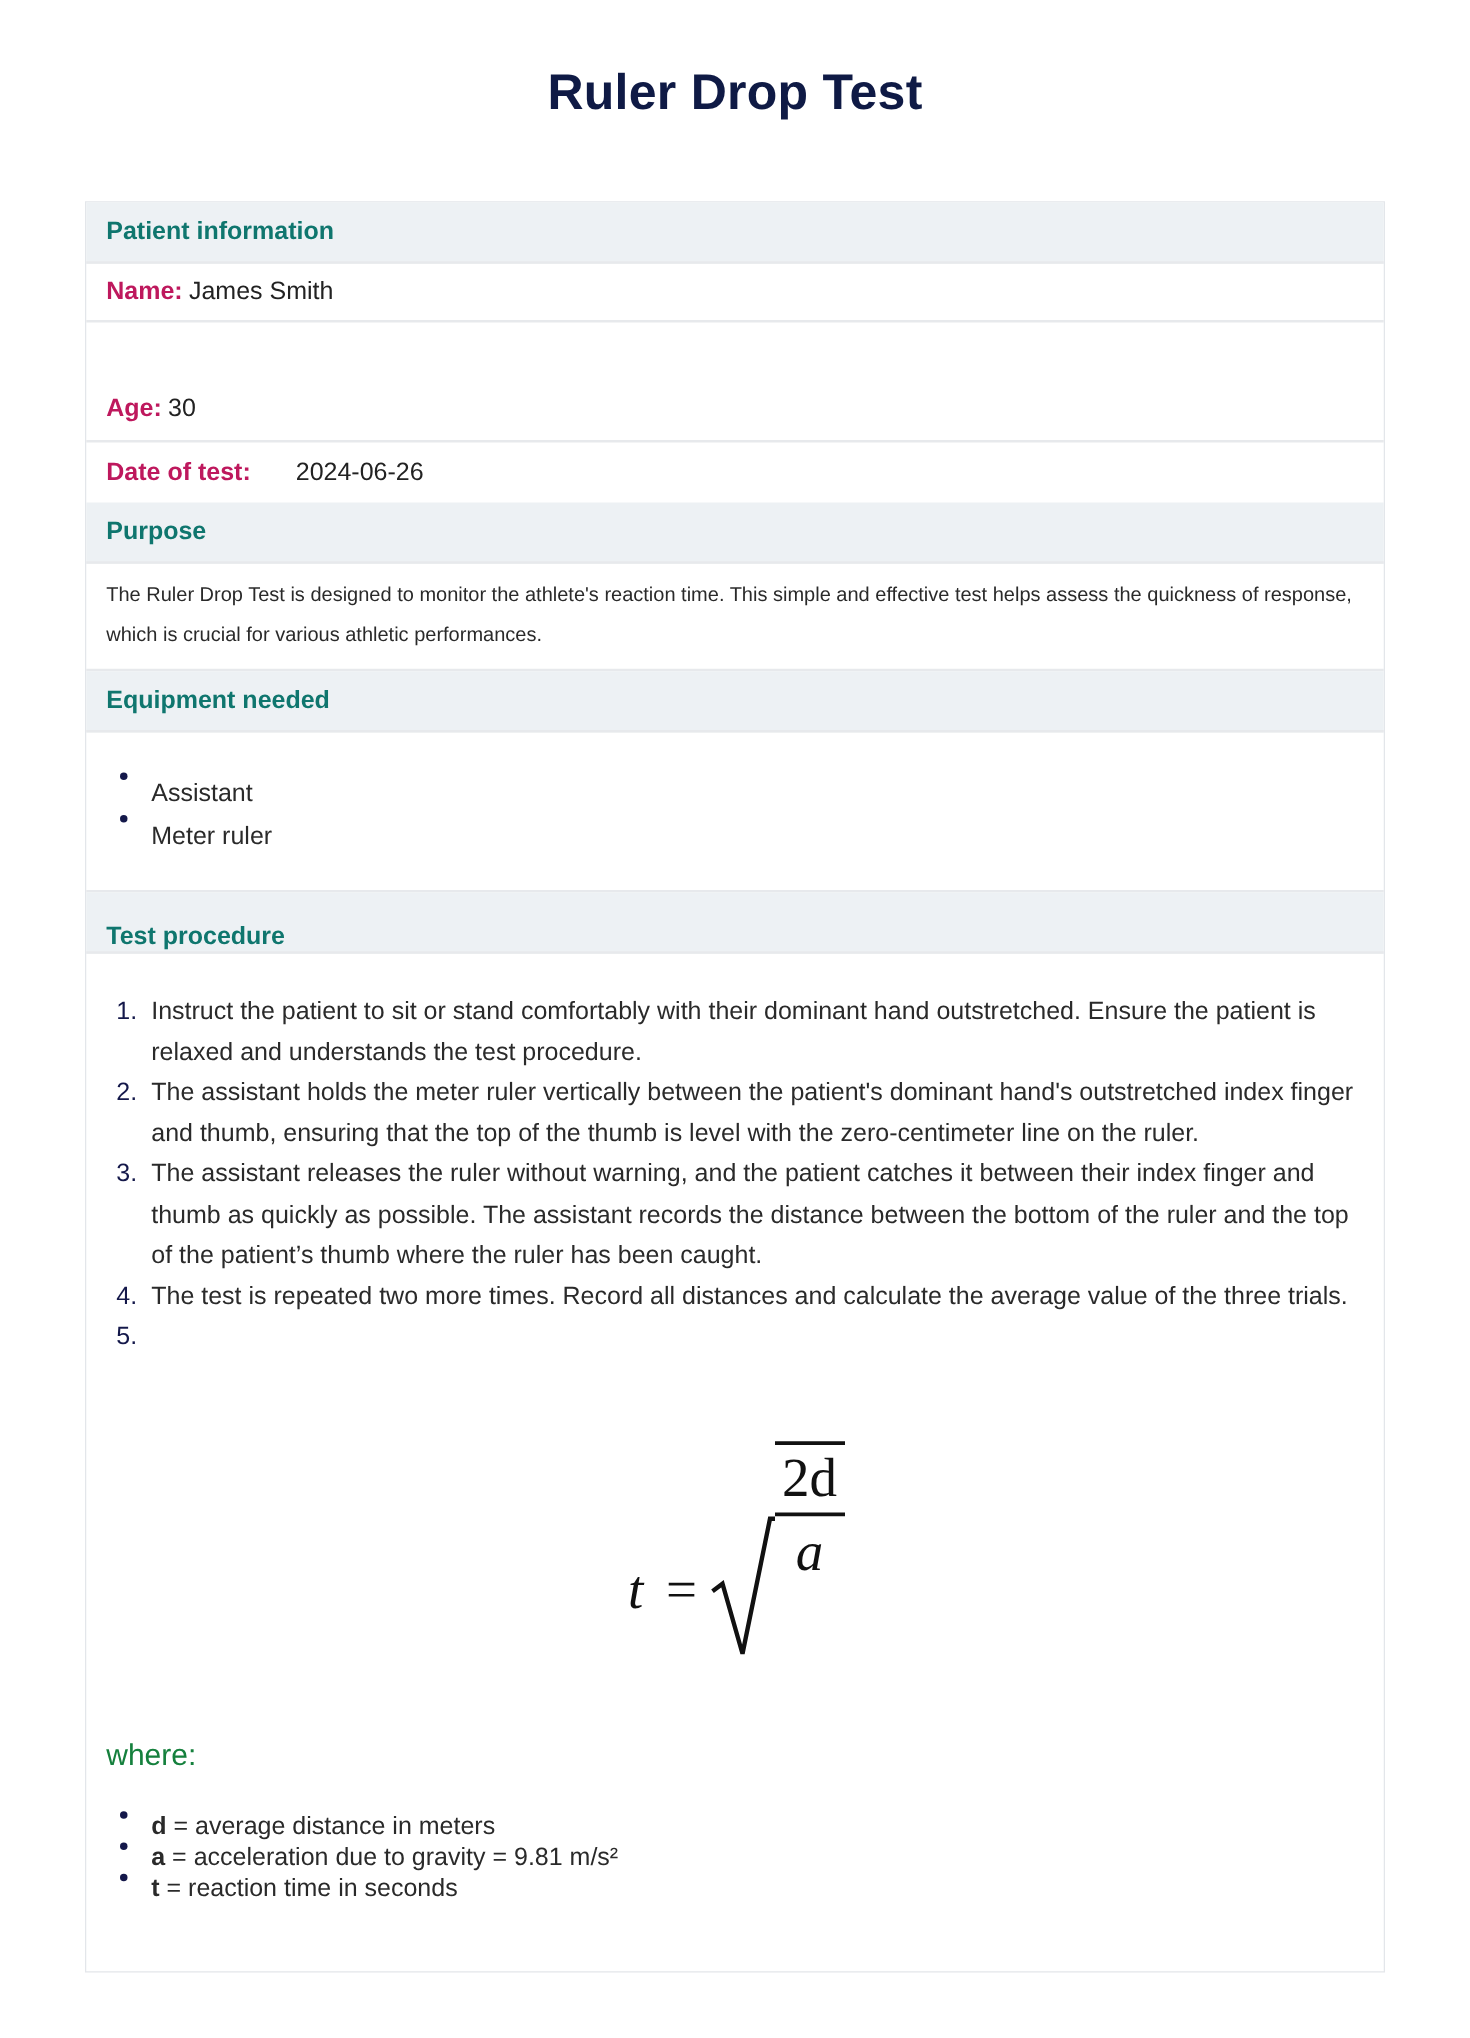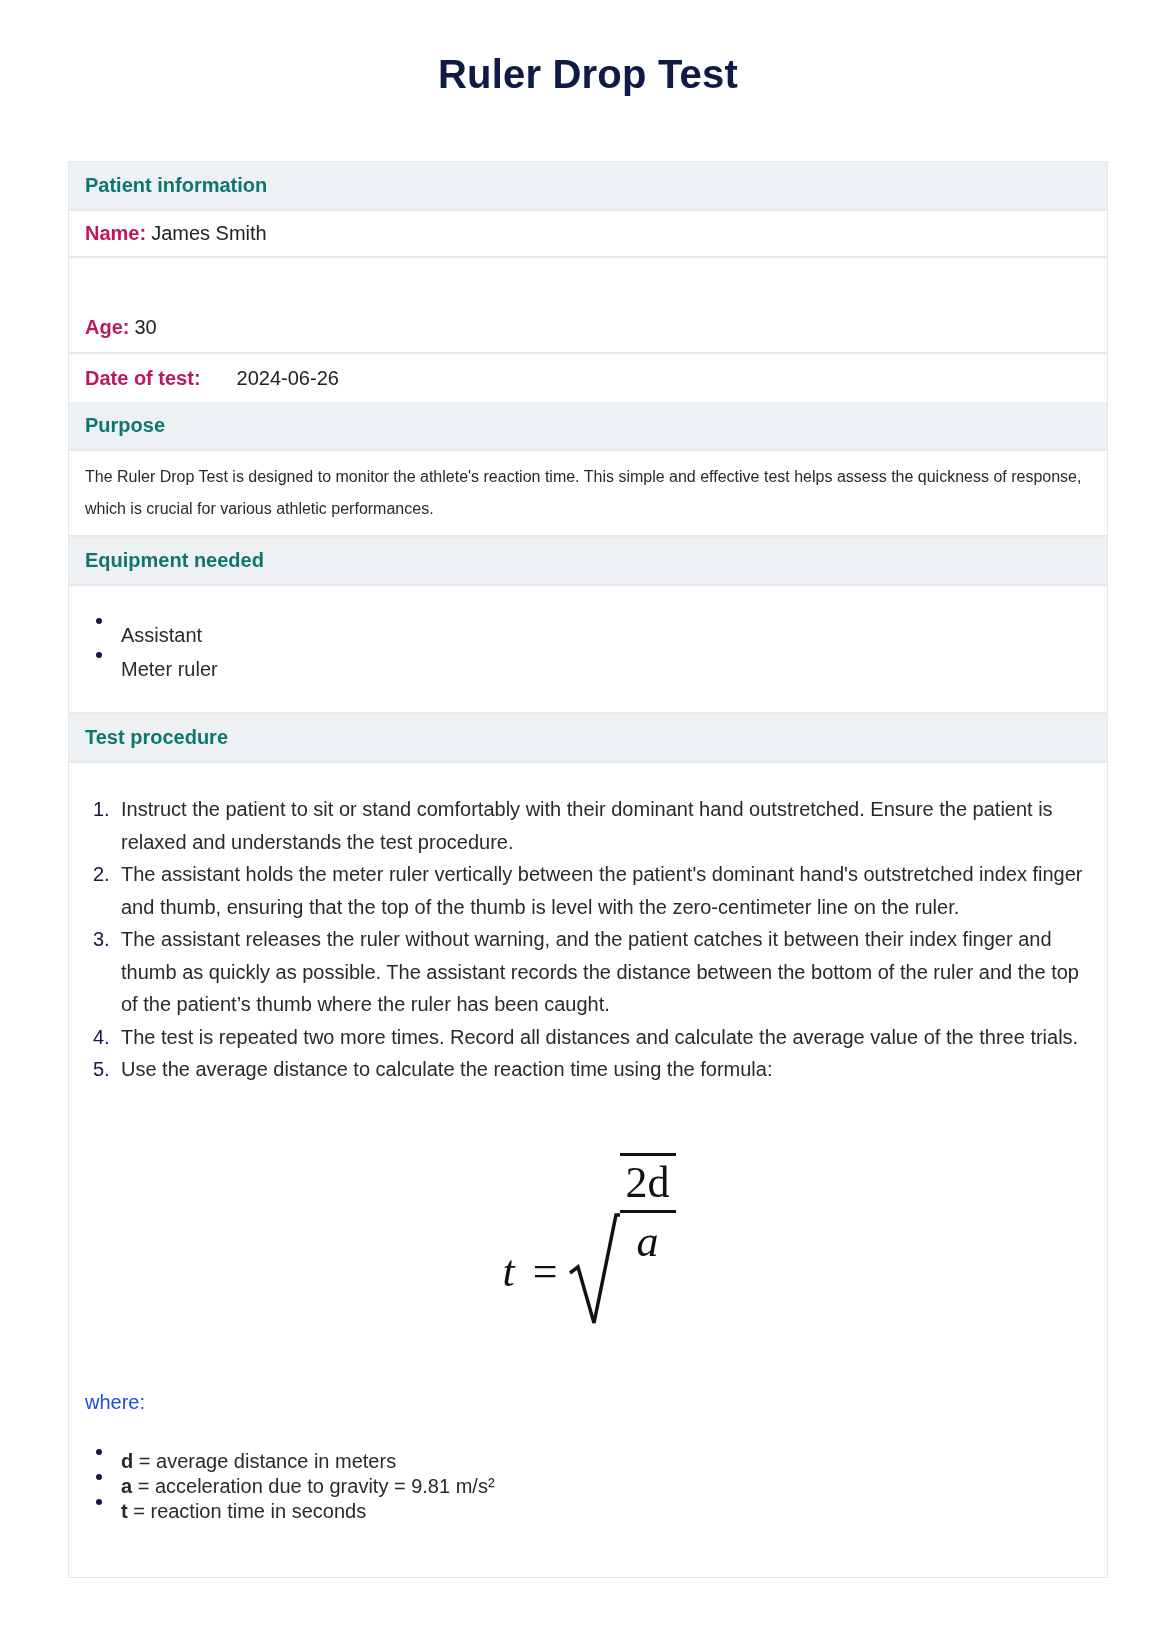--- a/index.html
+++ b/index.html
@@ -66,46 +66,46 @@
   <div class="hdr" style="height:49px;">
     <span>Equipment needed</span>
   </div>
   <div style="height:128px; padding-top:32px; border-bottom:2px solid #e7e9ec;">
     <ul class="bul">
       <li style="line-height:34px;">Assistant</li>
       <li style="line-height:34px;">Meter ruler</li>
     </ul>
   </div>
 
-  <div class="hdr" style="height:49px;">
+  <div class="hdr" style="height:49px;align-items:flex-end;">
     <span>Test procedure</span>
   </div>
   <div style="position:relative; height:810px; padding-top:30px;">
     <ol class="steps">
       <li><span class="num">1.</span><span>Instruct the patient to sit or stand comfortably with their dominant hand outstretched. Ensure the patient is relaxed and understands the test procedure.</span></li>
       <li><span class="num">2.</span><span>The assistant holds the meter ruler vertically between the patient's dominant hand's outstretched index finger and thumb, ensuring that the top of the thumb is level with the zero-centimeter line on the ruler.</span></li>
       <li><span class="num">3.</span><span>The assistant releases the ruler without warning, and the patient catches it between their index finger and thumb as quickly as possible. The assistant records the distance between the bottom of the ruler and the top of the patient’s thumb where the ruler has been caught.</span></li>
       <li><span class="num">4.</span><span>The test is repeated two more times. Record all distances and calculate the average value of the three trials.</span></li>
-      <li><span class="num">5.</span><span>Use the average distance to calculate the reaction time using the formula:</span></li>
+      <li><span class="num">5.</span></li>
     </ol>
 
     <div class="formula" style="top:443px; height:130px;">
       <span style="font-size:44px; font-style:italic; margin-right:18px;">t</span>
       <span style="font-size:44px; margin-right:10px;">=</span>
       <svg width="52" height="120" viewBox="0 0 52 120">
         <path d="M2 62 L10 56 L26 112 L48 4 L52 4" fill="none" stroke="#111" stroke-width="3.5"></path>
       </svg>
       <div style="display:flex; flex-direction:column; align-items:center; border-top:3.5px solid #111; margin-top:-110px; padding-top:0; position:relative; top:-4px;">
         <span style="font-size:44px; padding:0 4px; line-height:54px;"><span>2d</span></span>
         <span style="display:block; width:56px; border-top:3px solid #111;"></span>
         <span style="font-size:44px; font-style:italic; line-height:58px;">a</span>
       </div>
     </div>
 
-    <div style="position:absolute; left:16px; top:628px; font-size:20px; color:#1d4ed8;">where:</div>
+    <div style="position:absolute; left:16px; top:628px; font-size:24px; color:#15803d;">where:</div>
 
     <ul class="bul" style="position:absolute; left:0; top:686px;">
       <li style="line-height:25px;"><b>d</b><span> = average distance in meters</span></li>
       <li style="line-height:25px;"><b>a</b><span> = acceleration due to gravity = 9.81 m/s²</span></li>
       <li style="line-height:25px;"><b>t</b><span> = reaction time in seconds</span></li>
     </ul>
   </div>
 </div>
 
 </body></html>

